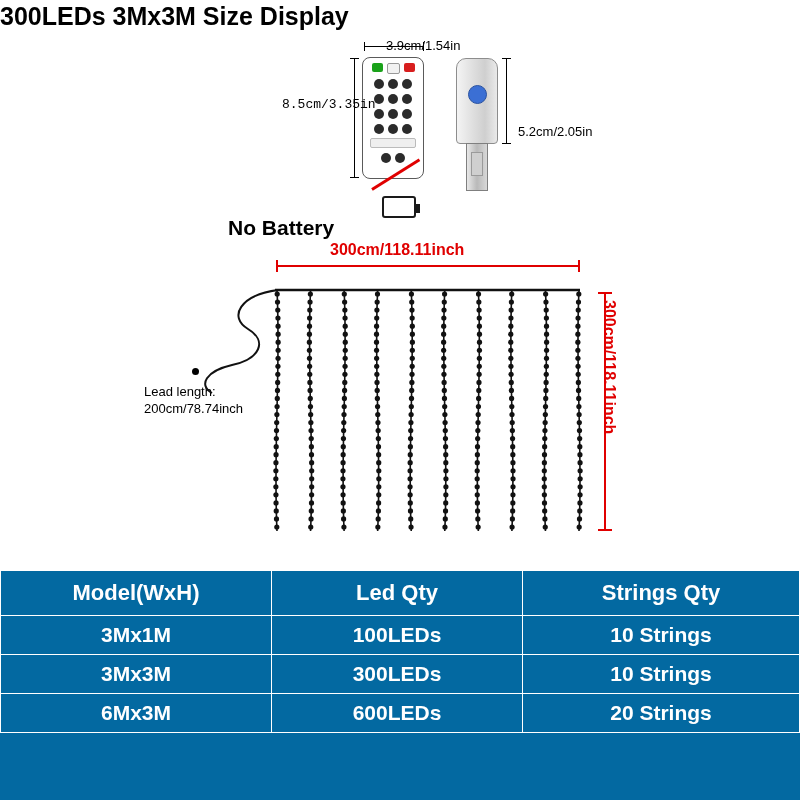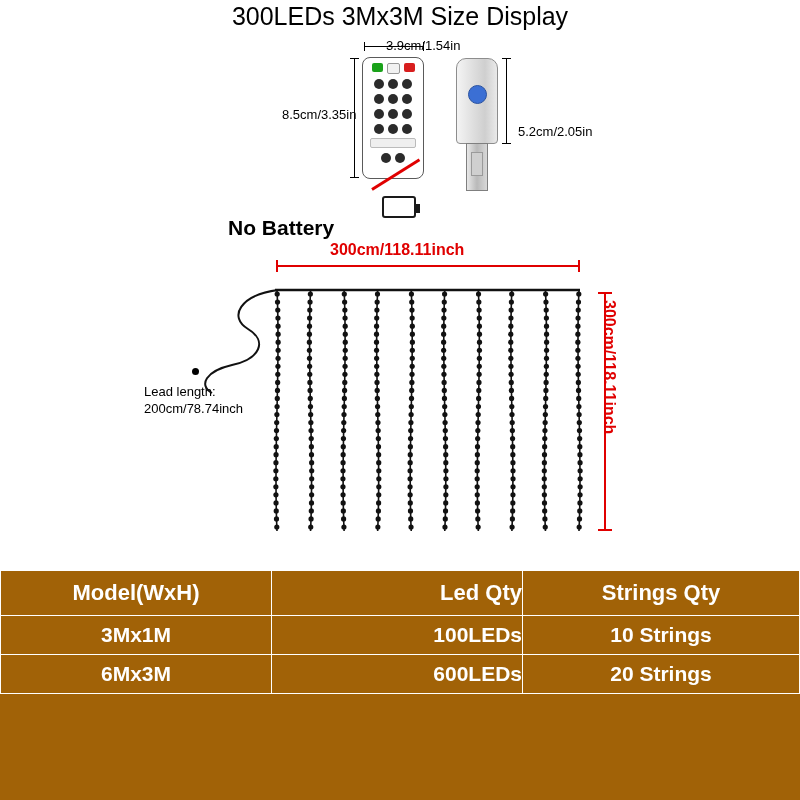--- a/index.html
+++ b/index.html
@@ -19,23 +19,23 @@
     width: 800px;
     height: 800px;
   }
 
   
   .title {
     position: absolute;
     top: 2px;
     left: 0;
     width: 800px;
-    text-align: center;
+    text-align: left;
     font-size: 25px;
-    font-weight: normal;
+    font-weight: bold;
     color: #000;
     letter-spacing: 0px;
   }
 
   
   .remote {
     position: absolute;
     left: 362px;
     top: 57px;
     width: 62px;
@@ -114,21 +114,21 @@
   }
 
   
   .meas {
     position: absolute;
     font-size: 13px;
     color: #000;
     white-space: nowrap;
   }
   .meas-top { left: 386px; top: 38px; }
-  .meas-left { left: 282px; top: 107px; }
+  .meas-left { left: 282px; top: 97px; font-family: Liberation Mono, monospace; }
   .meas-right { left: 518px; top: 124px; }
 
   .dim-line {
     position: absolute;
     background: #000;
   }
 
   
   .no-battery-note {
     position: absolute;
@@ -256,21 +256,21 @@
     top: 255px;
   }
 
   
   .table-wrap {
     position: absolute;
     left: 0;
     top: 570px;
     width: 800px;
     height: 230px;
-    background: #a16207;
+    background: #0369a1;
   }
   table.specs {
     width: 800px;
     border-collapse: collapse;
     table-layout: fixed;
   }
   table.specs th, table.specs td {
     color: #fff;
     text-align: center;
     font-weight: bold;
@@ -281,21 +281,21 @@
     font-size: 22px;
     height: 44px;
     padding: 0;
   }
   table.specs td {
     font-size: 21px;
     height: 38px;
     padding: 0;
   }
   table.specs th:first-child, table.specs td:first-child { width: 270px; }
-  table.specs th:nth-child(2), table.specs td:nth-child(2) { width: 250px; text-align: right; }
+  table.specs th:nth-child(2), table.specs td:nth-child(2) { width: 250px; }
 </style>
 </head>
 <body>
 
 <div class="stage">
 
   <div class="title">300LEDs 3Mx3M Size Display</div>
 
   <div class="remote">
     <div class="row">
@@ -698,20 +698,25 @@
           <th>Strings Qty</th>
         </tr>
       </thead>
       <tbody id="spec-body">
           <tr>
             <td>3Mx1M</td>
             <td>100LEDs</td>
             <td>10 Strings</td>
           </tr>
           <tr>
+            <td>3Mx3M</td>
+            <td>300LEDs</td>
+            <td>10 Strings</td>
+          </tr>
+          <tr>
             <td>6Mx3M</td>
             <td>600LEDs</td>
             <td>20 Strings</td>
           </tr>
         </tbody>
     </table>
   </div>
 
 </div>
 

